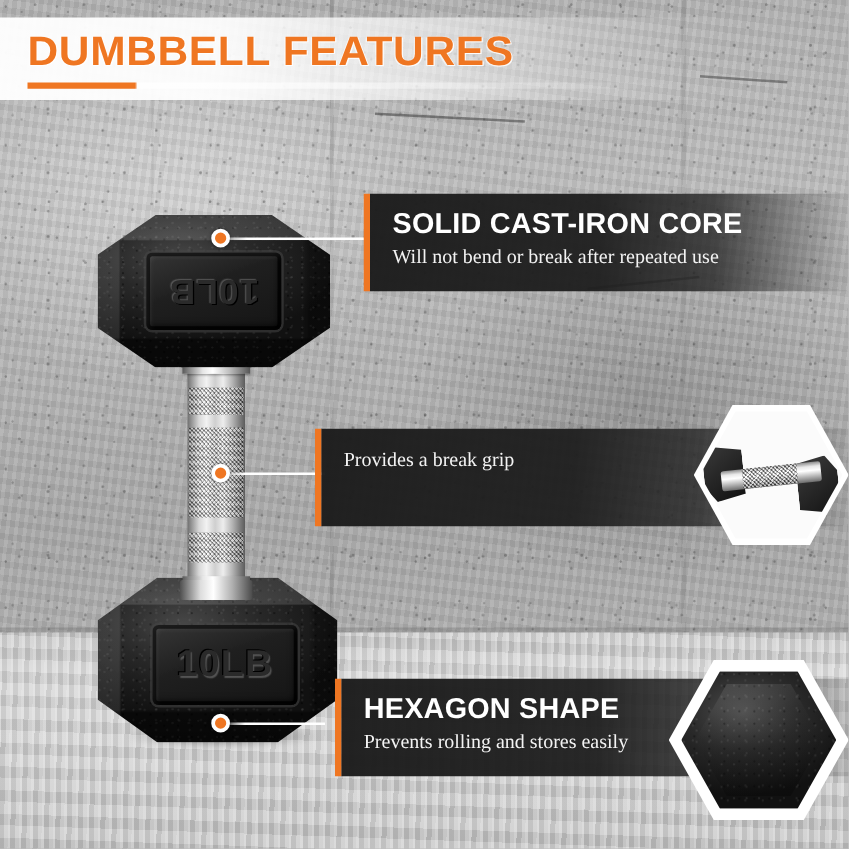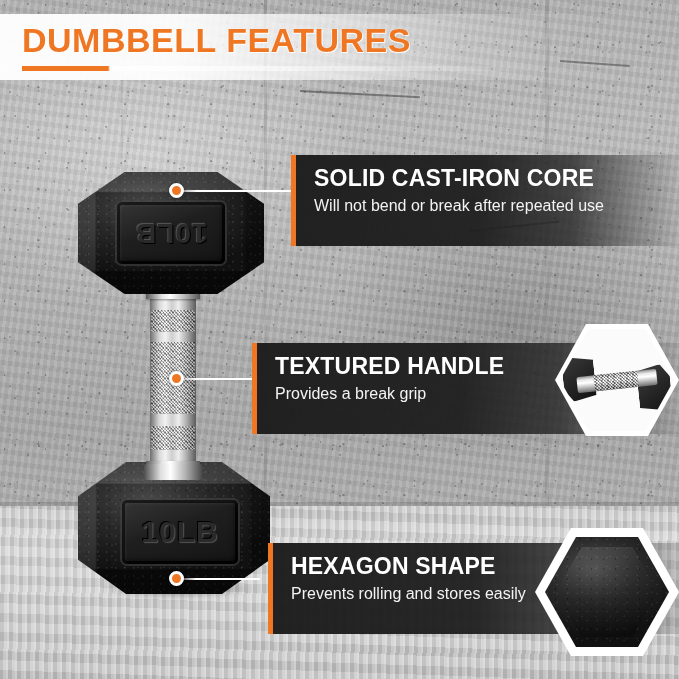--- a/index.html
+++ b/index.html
@@ -221,21 +221,21 @@
     width: 15px; height: 15px;
     border-radius: 50%;
     background: #ef7622;
     border: 3px solid #ffffff;
     box-shadow: 0 0 3px rgba(0,0,0,.45);
   }
 
   
   .callout {
     position: absolute;
-    height: 91px;
+    height: 78px;
     background: linear-gradient(90deg,
         rgba(28,28,28,0.97) 0%,
         rgba(30,30,30,0.95) 48%,
         rgba(38,38,38,0.80) 72%,
         rgba(50,50,50,0.38) 88%,
         rgba(60,60,60,0.06) 100%);
     border-left: 5px solid #ef7622;
     padding: 11px 16px 0 18px;
   }
   .callout-title {
@@ -243,21 +243,21 @@
     font-weight: 700;
     font-size: 23px;
     letter-spacing: 0.2px;
     color: #ffffff;
     line-height: 1.08;
     white-space: nowrap;
     transform: scaleX(1.0);
     transform-origin: left center;
   }
   .callout-sub {
-    font-family: Liberation Sans, sans-serif;
+    font-family: Liberation Serif, serif;
     font-weight: 400;
     font-size: 16px;
     color: #f3f3f3;
     margin-top: 6px;
     white-space: nowrap;
   }
 
   .co-1 { left: 291px; top: 155px; width: 388px; }
   .co-2 { left: 252px; top: 343px; width: 427px; }
   .co-3 { left: 268px; top: 543px; width: 427px; }
@@ -381,21 +381,20 @@
 
   <div class="callout co-1">
     <div class="callout-title">SOLID CAST-IRON CORE</div>
     <div class="callout-sub">Will not bend or break after repeated use</div>
   </div>
 
   <div class="connector" style="left:182px; top:378px; width:78px;"></div>
   <div class="marker-dot" style="left:169px; top:371px;"></div>
 
   <div class="callout co-2">
-    <div class="callout-title">TEXTURED HANDLE</div>
     <div class="callout-sub">Provides a break grip</div>
   </div>
 
   <div class="hex-inset hex-frame inset-handle-frame"></div>
   <div class="hex-inset inset-handle-inner">
     <div class="ih-endL"></div>
     <div class="ih-endR"></div>
     <div class="ih-bar"></div>
     <div class="ih-knurl"></div>
   </div>

